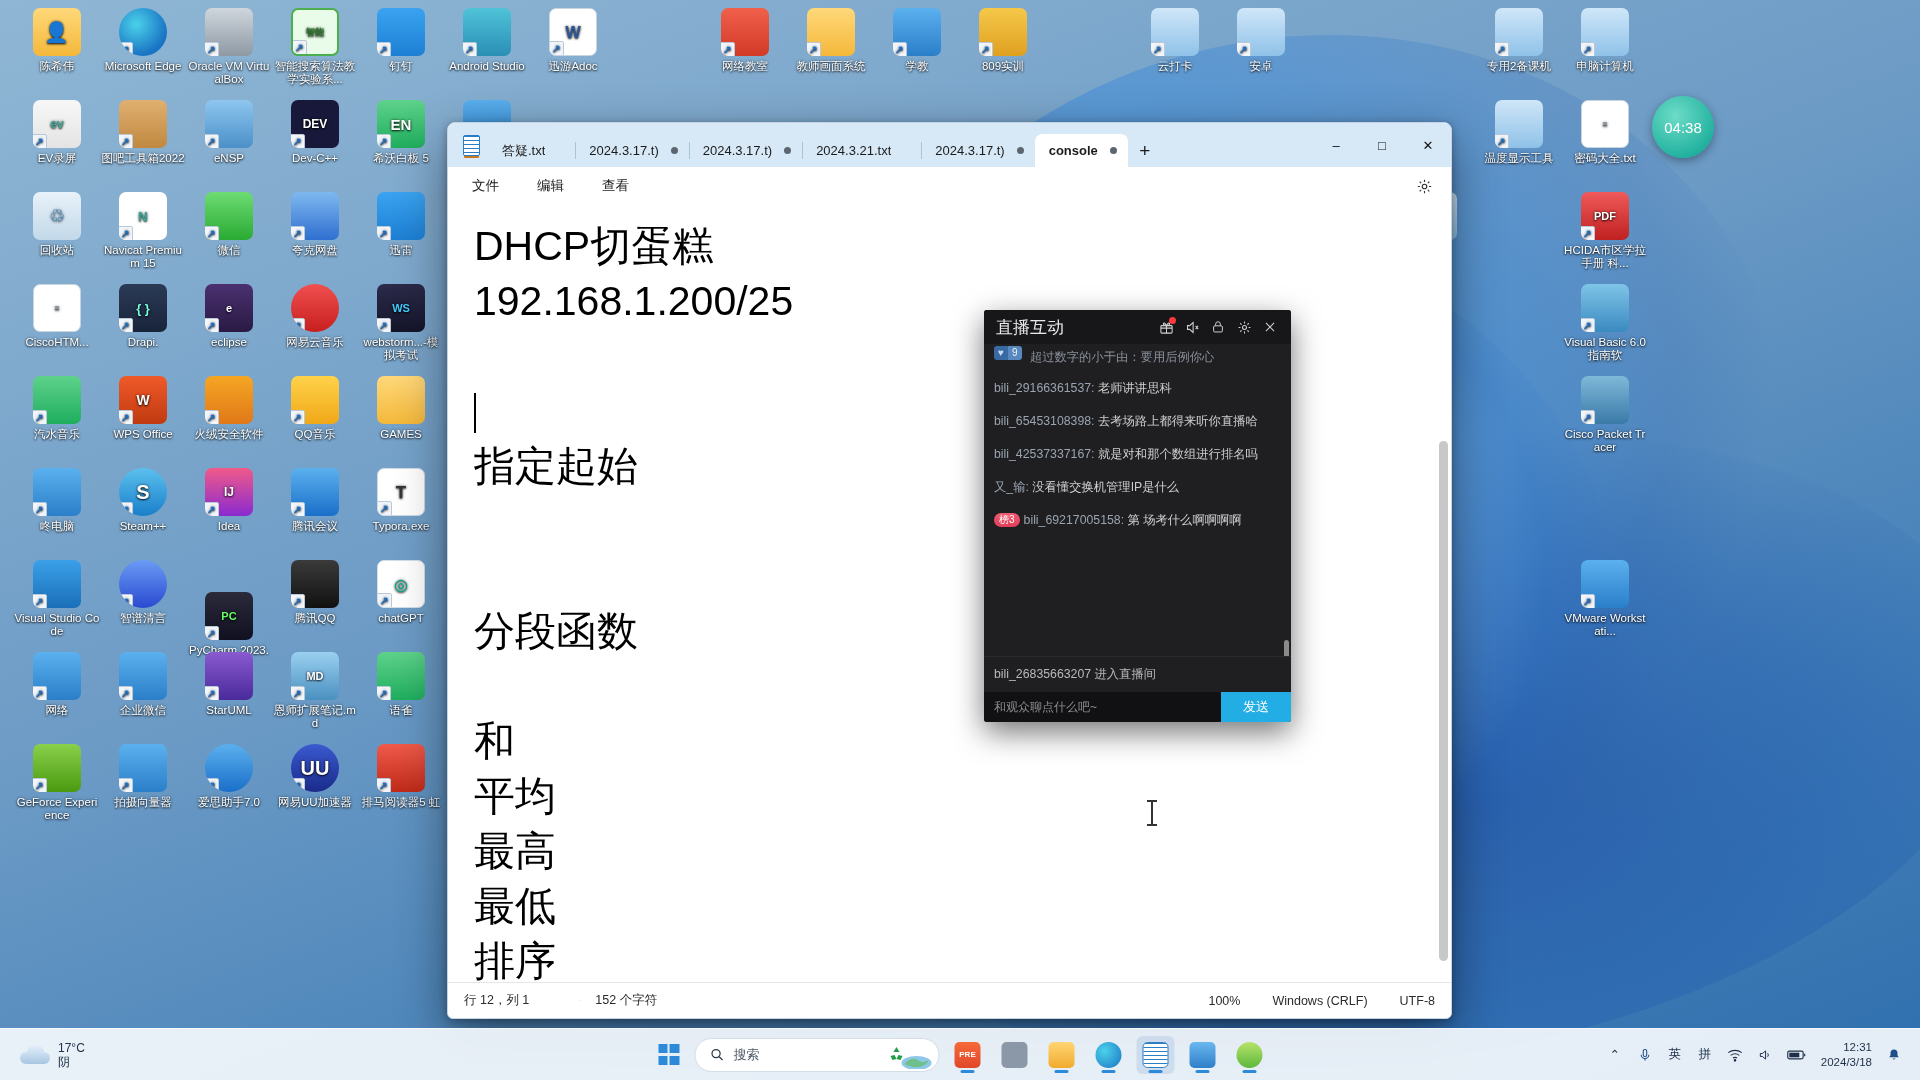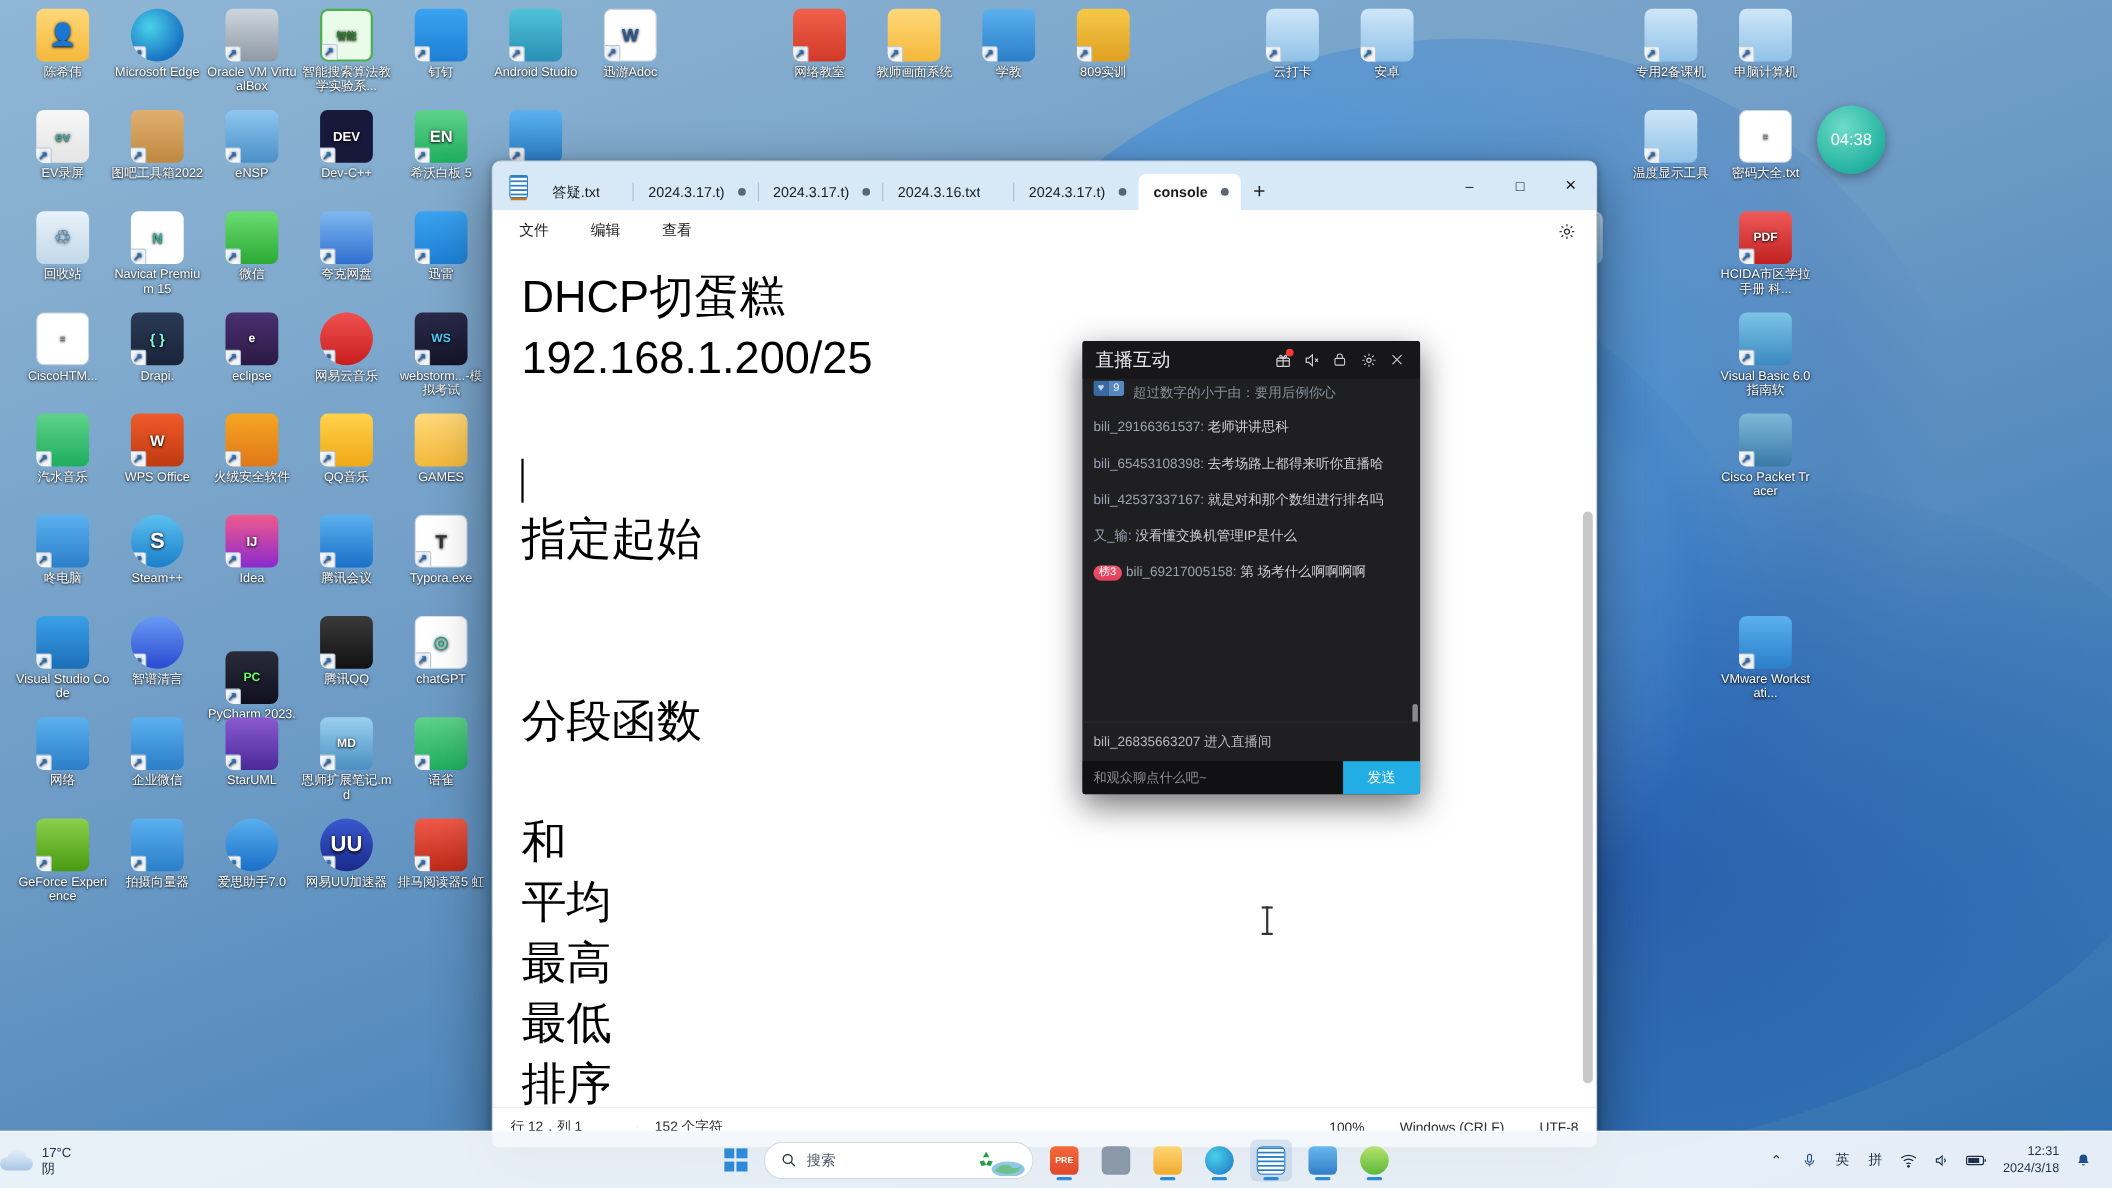--- a/index.html
+++ b/index.html
@@ -70,21 +70,20 @@
   #notepad {
     position: absolute;
     left: 447px; top: 122px;
     width: 1005px; height: 897px;
     background: #ffffff;
     border-radius: 8px 8px 6px 6px;
     box-shadow: 0 18px 50px rgba(0,0,0,.45), 0 2px 8px rgba(0,0,0,.3);
     display: flex; flex-direction: column;
     overflow: hidden;
     border: 1px solid #c4d4e4;
-    margin-top: 24px;
   }
   .np-tabstrip {
     height: 44px;
     background: #d7e8f6;
     display: flex; align-items: flex-end;
     padding-left: 6px;
     position: relative;
     flex: 0 0 44px;
   }
   .np-appicon {
@@ -270,21 +269,21 @@
 
   
   #taskbar {
     position: absolute; left: 0; right: 0; bottom: 0; height: 52px;
     background: rgba(243,247,252,.93);
     display: flex; align-items: center;
     border-top: 1px solid rgba(255,255,255,.6);
   }
   #weather {
     display: flex; align-items: center; gap: 8px;
-    min-width: 190px;
+    padding-left: 20px; min-width: 190px;
     font-size: 12px; color: #20334a; line-height: 14px;
   }
   .cloud-ic { width: 30px; height: 22px; position: relative; }
   .cloud-ic::before {
     content: ""; position: absolute; left: 0; bottom: 2px; width: 30px; height: 12px;
     background: linear-gradient(#cfe1f2, #a8c6e2); border-radius: 7px;
   }
   .cloud-ic::after {
     content: ""; position: absolute; left: 7px; bottom: 8px; width: 17px; height: 13px;
     background: linear-gradient(#e4eefa, #bdd5ec); border-radius: 50%;
@@ -696,21 +695,21 @@
         </div>
         <div class="np-tab sep">
           <span class="ttl">2024.3.17.t)</span>
           <span class="dot"></span>
         </div>
         <div class="np-tab sep">
           <span class="ttl">2024.3.17.t)</span>
           <span class="dot"></span>
         </div>
         <div class="np-tab sep">
-          <span class="ttl">2024.3.16.txt</span>
+          <span class="ttl">2024.3.21.txt</span>
           <span class="dot" style="visibility: hidden;"></span>
         </div>
         <div class="np-tab sep">
           <span class="ttl">2024.3.17.t)</span>
           <span class="dot"></span>
         </div>
         <div class="np-tab active">
           <span class="ttl">console</span>
           <span class="dot"></span>
         </div>

